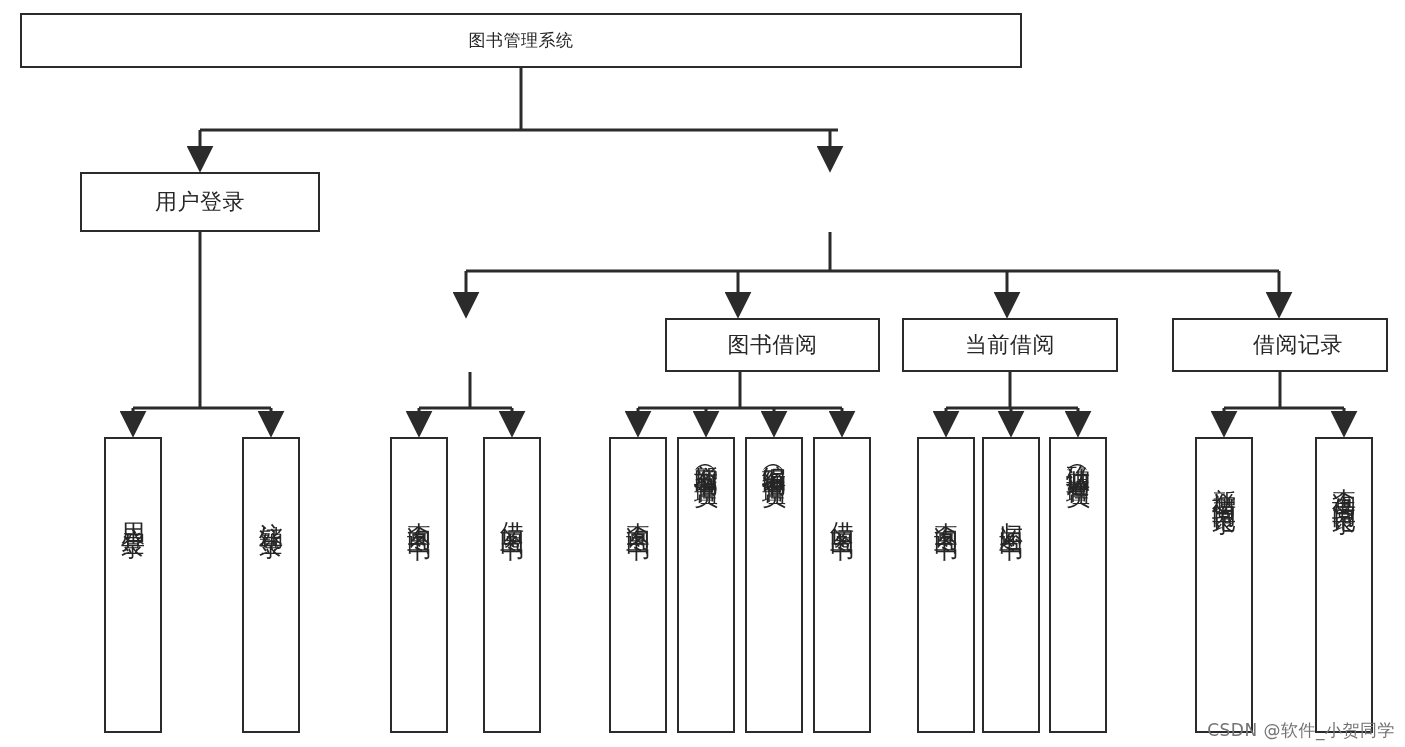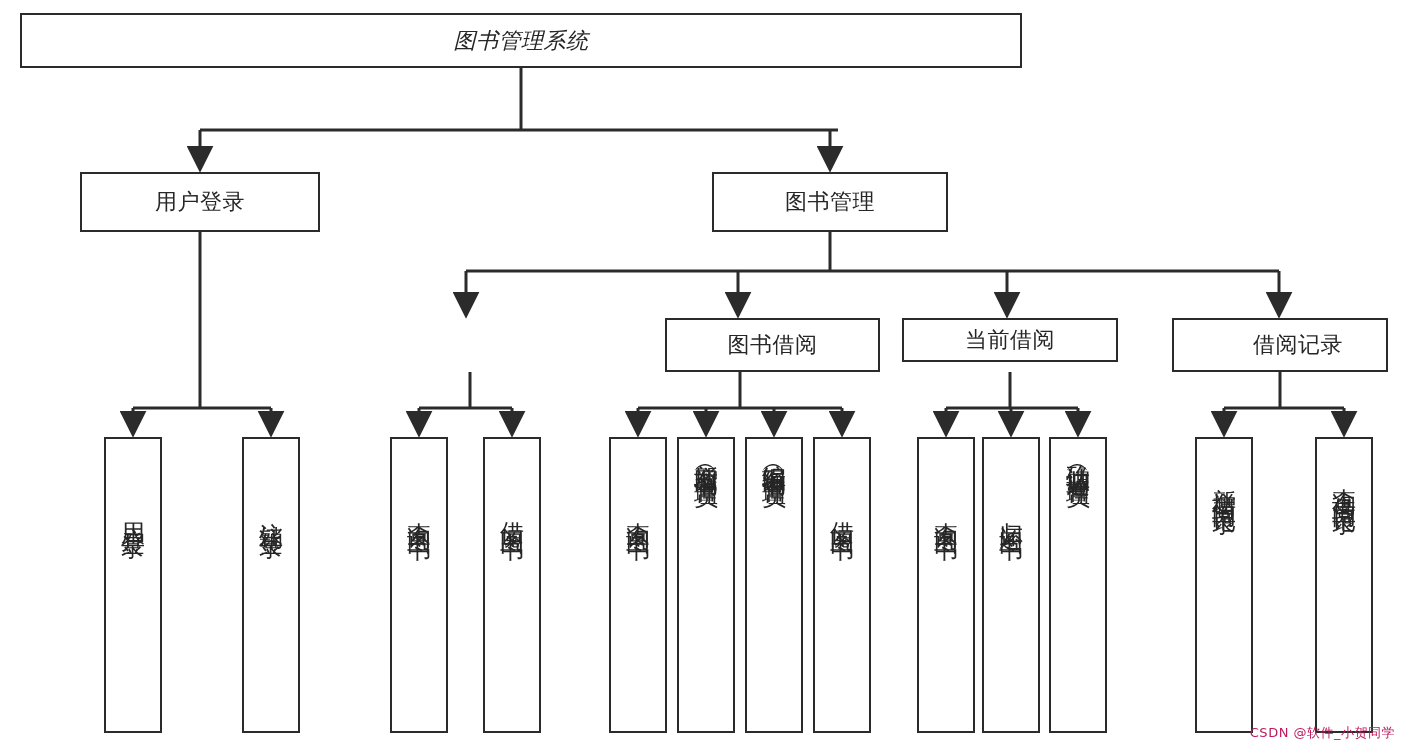--- a/index.html
+++ b/index.html
@@ -39,21 +39,21 @@
     text-align:center;
     line-height:1.18;
     color:#262626;
     letter-spacing:0.5px;
     white-space:nowrap;
   }
   
   .h-node .lbl{
     font-size:22px;
   }
-  .root.h-node .lbl{ font-size:22px;font-style:italic; }
+  .root.h-node .lbl{ font-size:17px; }
   
   .v-node{
     align-items:flex-start;
     justify-content:center;
     padding-top:4px;
   }
   .v-node .lbl{
     writing-mode:vertical-rl;
     text-orientation:upright;
     -webkit-writing-mode:vertical-rl;
@@ -71,22 +71,22 @@
     margin-top:60px;
   }
   .v-node.mid .lbl{
     margin-top:26px;
   }
   
   #watermark{
     position:absolute;
     right:10px;
     bottom:5px;
-    font-size:13px;
-    color:#be185d;
+    font-size:17px;
+    color:#737373;
     letter-spacing:0.5px;
     white-space:nowrap;
     user-select:none;
   }
 </style>
 </head>
 <body>
 
 <div id="canvas">
 
@@ -140,28 +140,25 @@
     </g>
   </svg>
 
   <div class="node h-node root" style="left:20px;top:13px;width:1002px;height:55px;">
     <span class="lbl">图书管理系统</span>
   </div>
 
   <div class="node h-node" style="left:80px;top:172px;width:240px;height:60px;">
     <span class="lbl">用户登录</span>
   </div>
-  <div class="node h-node" style="left:712px;top:172px;width:236px;height:60px;">
-    <span class="lbl">图书管理</span>
-  </div>
 
   <div class="node h-node" style="left:633px;top:318px;width:215px;height:54px;margin-left:32px;">
     <span class="lbl">图书借阅</span>
   </div>
-  <div class="node h-node" style="left:902px;top:318px;width:216px;height:44px;">
+  <div class="node h-node" style="left:902px;top:318px;width:216px;height:54px;">
     <span class="lbl">当前借阅</span>
   </div>
   <div class="node h-node" style="left:1172px;top:318px;width:216px;height:54px;padding-left:36px;">
     <span class="lbl">借阅记录</span>
   </div>
 
   <div class="node v-node short" style="left:104px;top:437px;width:58px;height:296px;">
     <span class="lbl">用户登录</span>
   </div>
   <div class="node v-node short" style="left:242px;top:437px;width:58px;height:296px;">

